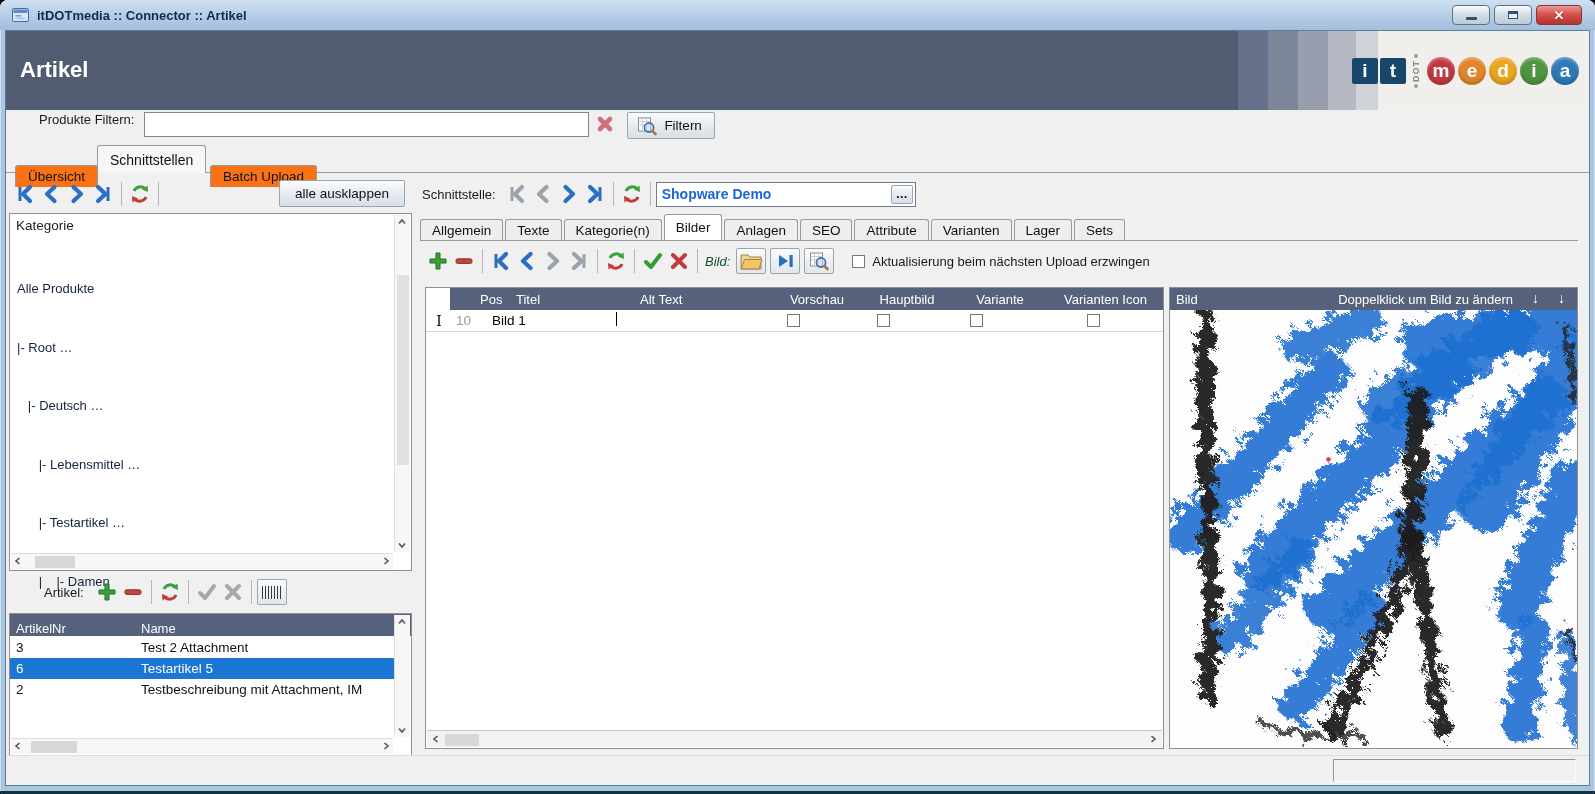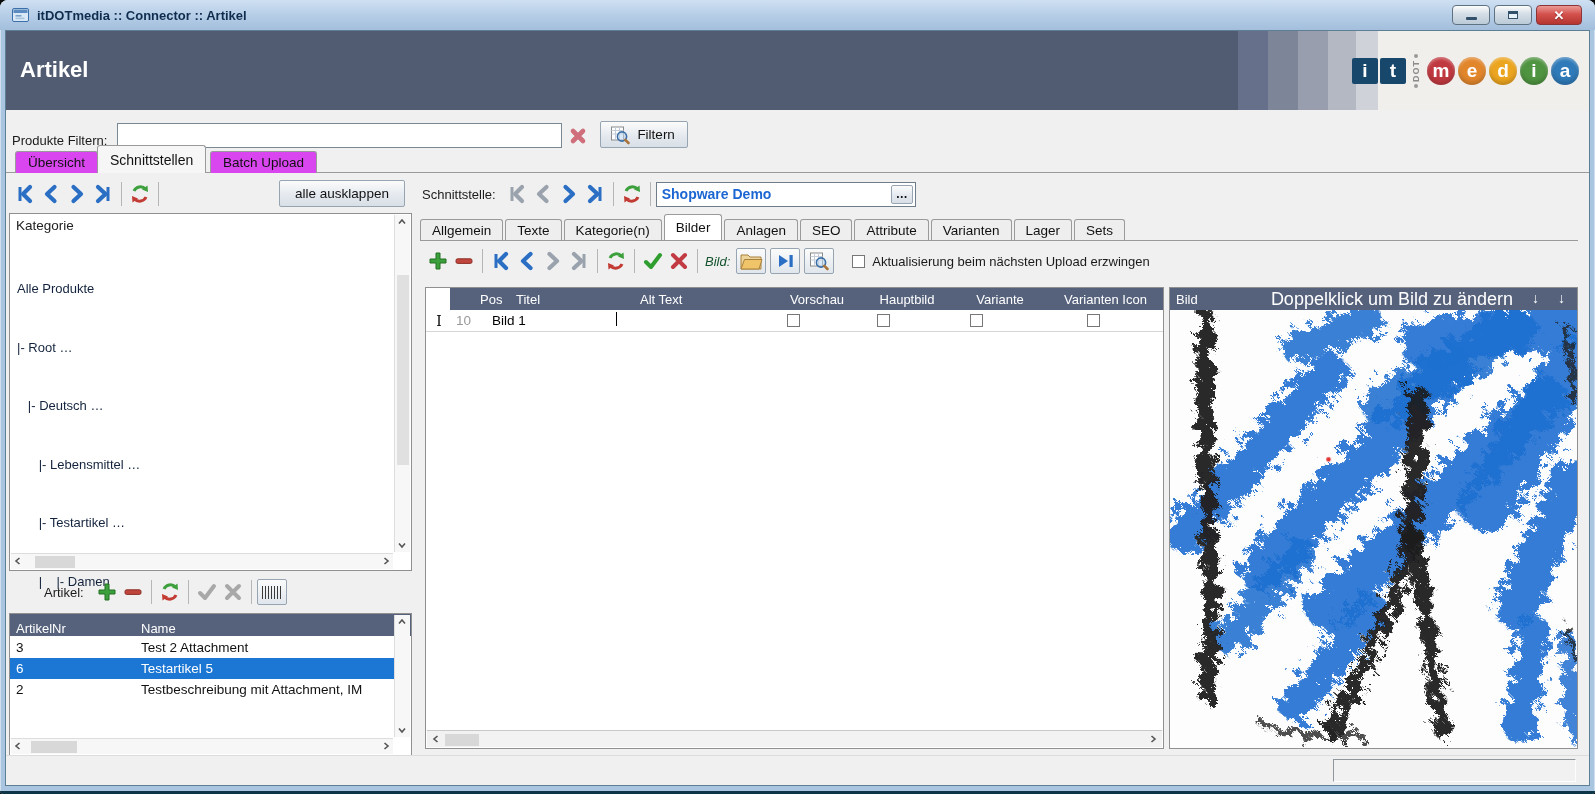--- a/index.html
+++ b/index.html
@@ -43,32 +43,32 @@
   .lg-sq { width:26px; height:26px; background:#17486b; color:#fff; font-weight:700; font-size:19px;
            display:flex; align-items:center; justify-content:center; border-radius:2px; margin-right:2px; }
   .lg-dot { margin:0 3px; display:flex; flex-direction:column; align-items:center; color:#8b8b8b; }
   .lg-dot .d { width:4px; height:4px; border-radius:50%; background:#9a9a9a; }
   .lg-dot .t { writing-mode:vertical-rl; transform:rotate(180deg); font-size:9px; font-weight:700; letter-spacing:1px; margin:2px 0; }
   .lg-c { width:28px; height:28px; border-radius:50%; color:#fff; font-weight:700; font-size:19px;
           display:flex; align-items:center; justify-content:center; margin-left:3px;
           box-shadow:inset 0 -3px 4px rgba(0,0,0,.18), inset 0 2px 3px rgba(255,255,255,.35); }
 
   
-  .filter-row { position:absolute; left:0; top:81px; width:100%; height:36px; display:flex; align-items:flex-end; }
+  .filter-row { position:absolute; left:0; top:81px; width:100%; height:36px; display:flex; align-items:flex-start;padding-left:27px; }
   .filter-label { margin-left:6px; font-size:13px; color:#1a1a1a; }
   .filter-input { margin-left:10px; width:445px; height:25px; border:1px solid #7a8894; background:#fff;
                   font-size:13px; padding:0 4px; }
   .clearx { margin-left:4px; width:24px; height:24px; display:flex; align-items:center; justify-content:center; }
   .btn { border:1px solid #97a5b2; border-radius:2px; background:linear-gradient(#fbfbfb,#e3e8ee 60%,#d8dfe6);
          font-size:13.5px; color:#111; display:inline-flex; align-items:center; justify-content:center; }
   .filtern-btn { margin-left:10px; height:27px; padding:0 12px 0 8px; gap:6px; }
 
   
   .main-tabs { position:absolute; left:0; top:114px; width:100%; height:28px; border-bottom:1px solid #9a9a9a; }
-  .mtab { position:absolute; top:6px; height:22px; padding:0 12px; background:#d946ef;
+  .mtab { position:absolute; top:20px; height:22px; padding:0 12px; background:#f97316;
           border:1px solid #9a9a9a; border-bottom:none; border-radius:3px 3px 0 0;
           font-size:13.5px; display:flex; align-items:center; color:#111; }
   .mtab.active { top:0; height:28px; background:#f6f6f6; z-index:2; font-size:14px; }
 
   
   .tbar { position:absolute; display:flex; align-items:center; }
   .tsep { width:1px; height:24px; background:#b6b6b6; margin:0 5px; }
   .ticon { width:26px; height:26px; display:flex; align-items:center; justify-content:center; }
   .sq-btn { width:30px; height:26px; border:1px solid #97a5b2; border-radius:2px;
             background:linear-gradient(#fbfbfb,#e0e6ec); display:flex; align-items:center; justify-content:center; margin-right:4px;}
@@ -122,21 +122,21 @@
   .col-alt { width:136px; flex:0 0 auto; padding-left:4px; }
   .col-c { width:90px; flex:0 0 auto; display:flex; justify-content:center; }
   .col-c2 { width:96px; flex:0 0 auto; display:flex; justify-content:center; }
   .col-ci { flex:1; display:flex; justify-content:center; }
   .tbl-hsb { position:absolute; left:1px; right:1px; bottom:1px; height:17px; background:#f2f2f2; border-top:1px solid #c8c8c8; }
   .caret { display:inline-block; width:1px; height:14px; background:#000; }
 
   
   .bild-box { left:1163px; top:256px; width:409px; height:462px; }
   .bild-head { position:absolute; left:0; top:0; right:0; height:22px; display:flex; align-items:center; }
-  .bild-hint { position:absolute; right:64px; font-size:18px; }
+  .bild-hint { position:absolute; right:64px; font-size:13px; }
   .bild-arrow { position:absolute; font-size:14px; font-weight:700; color:#fff; top:2px; }
   .artwork { position:absolute; left:0; top:22px; right:0; bottom:0; background:#fdfdfd; overflow:hidden; }
 
   
   .statusbar { position:absolute; left:0; bottom:0; width:100%; height:30px; background:#f0f0f0; border-top:1px solid #dcdcdc; }
   .status-field { position:absolute; left:1327px; top:3px; width:243px; height:23px; background:#f1f1f1;
                   border:1px solid; border-color:#8f979c #fdfdfd #fdfdfd #8f979c; }
 
   svg { display:block; }
 </style>

